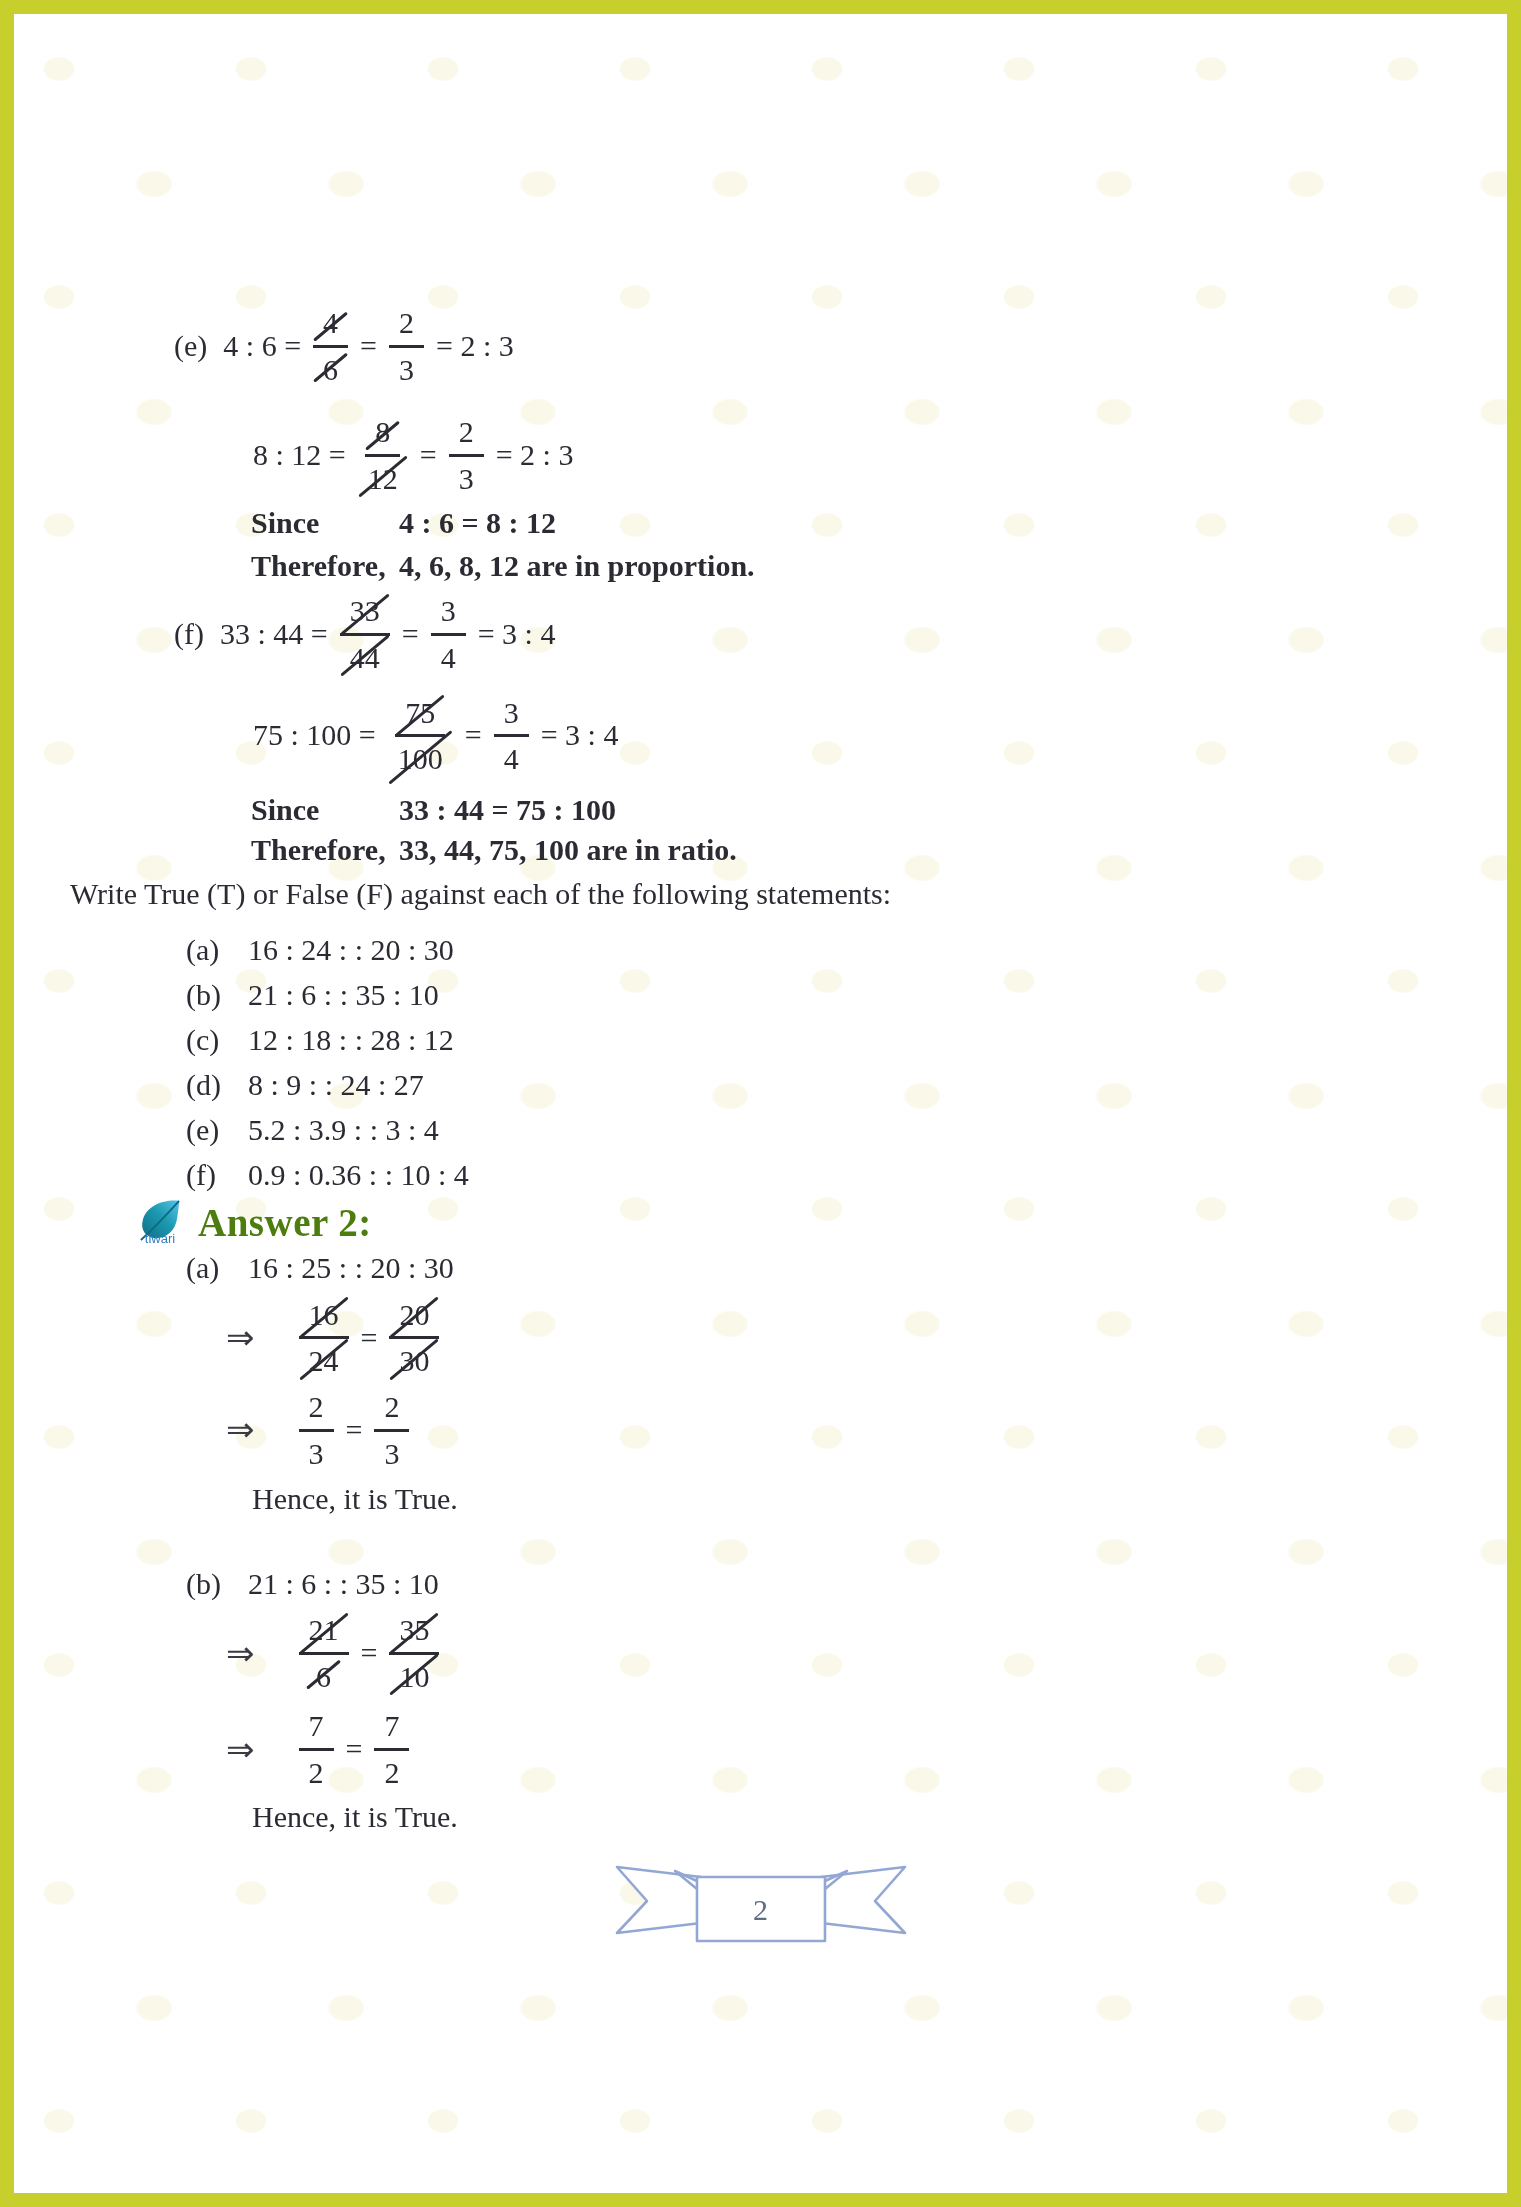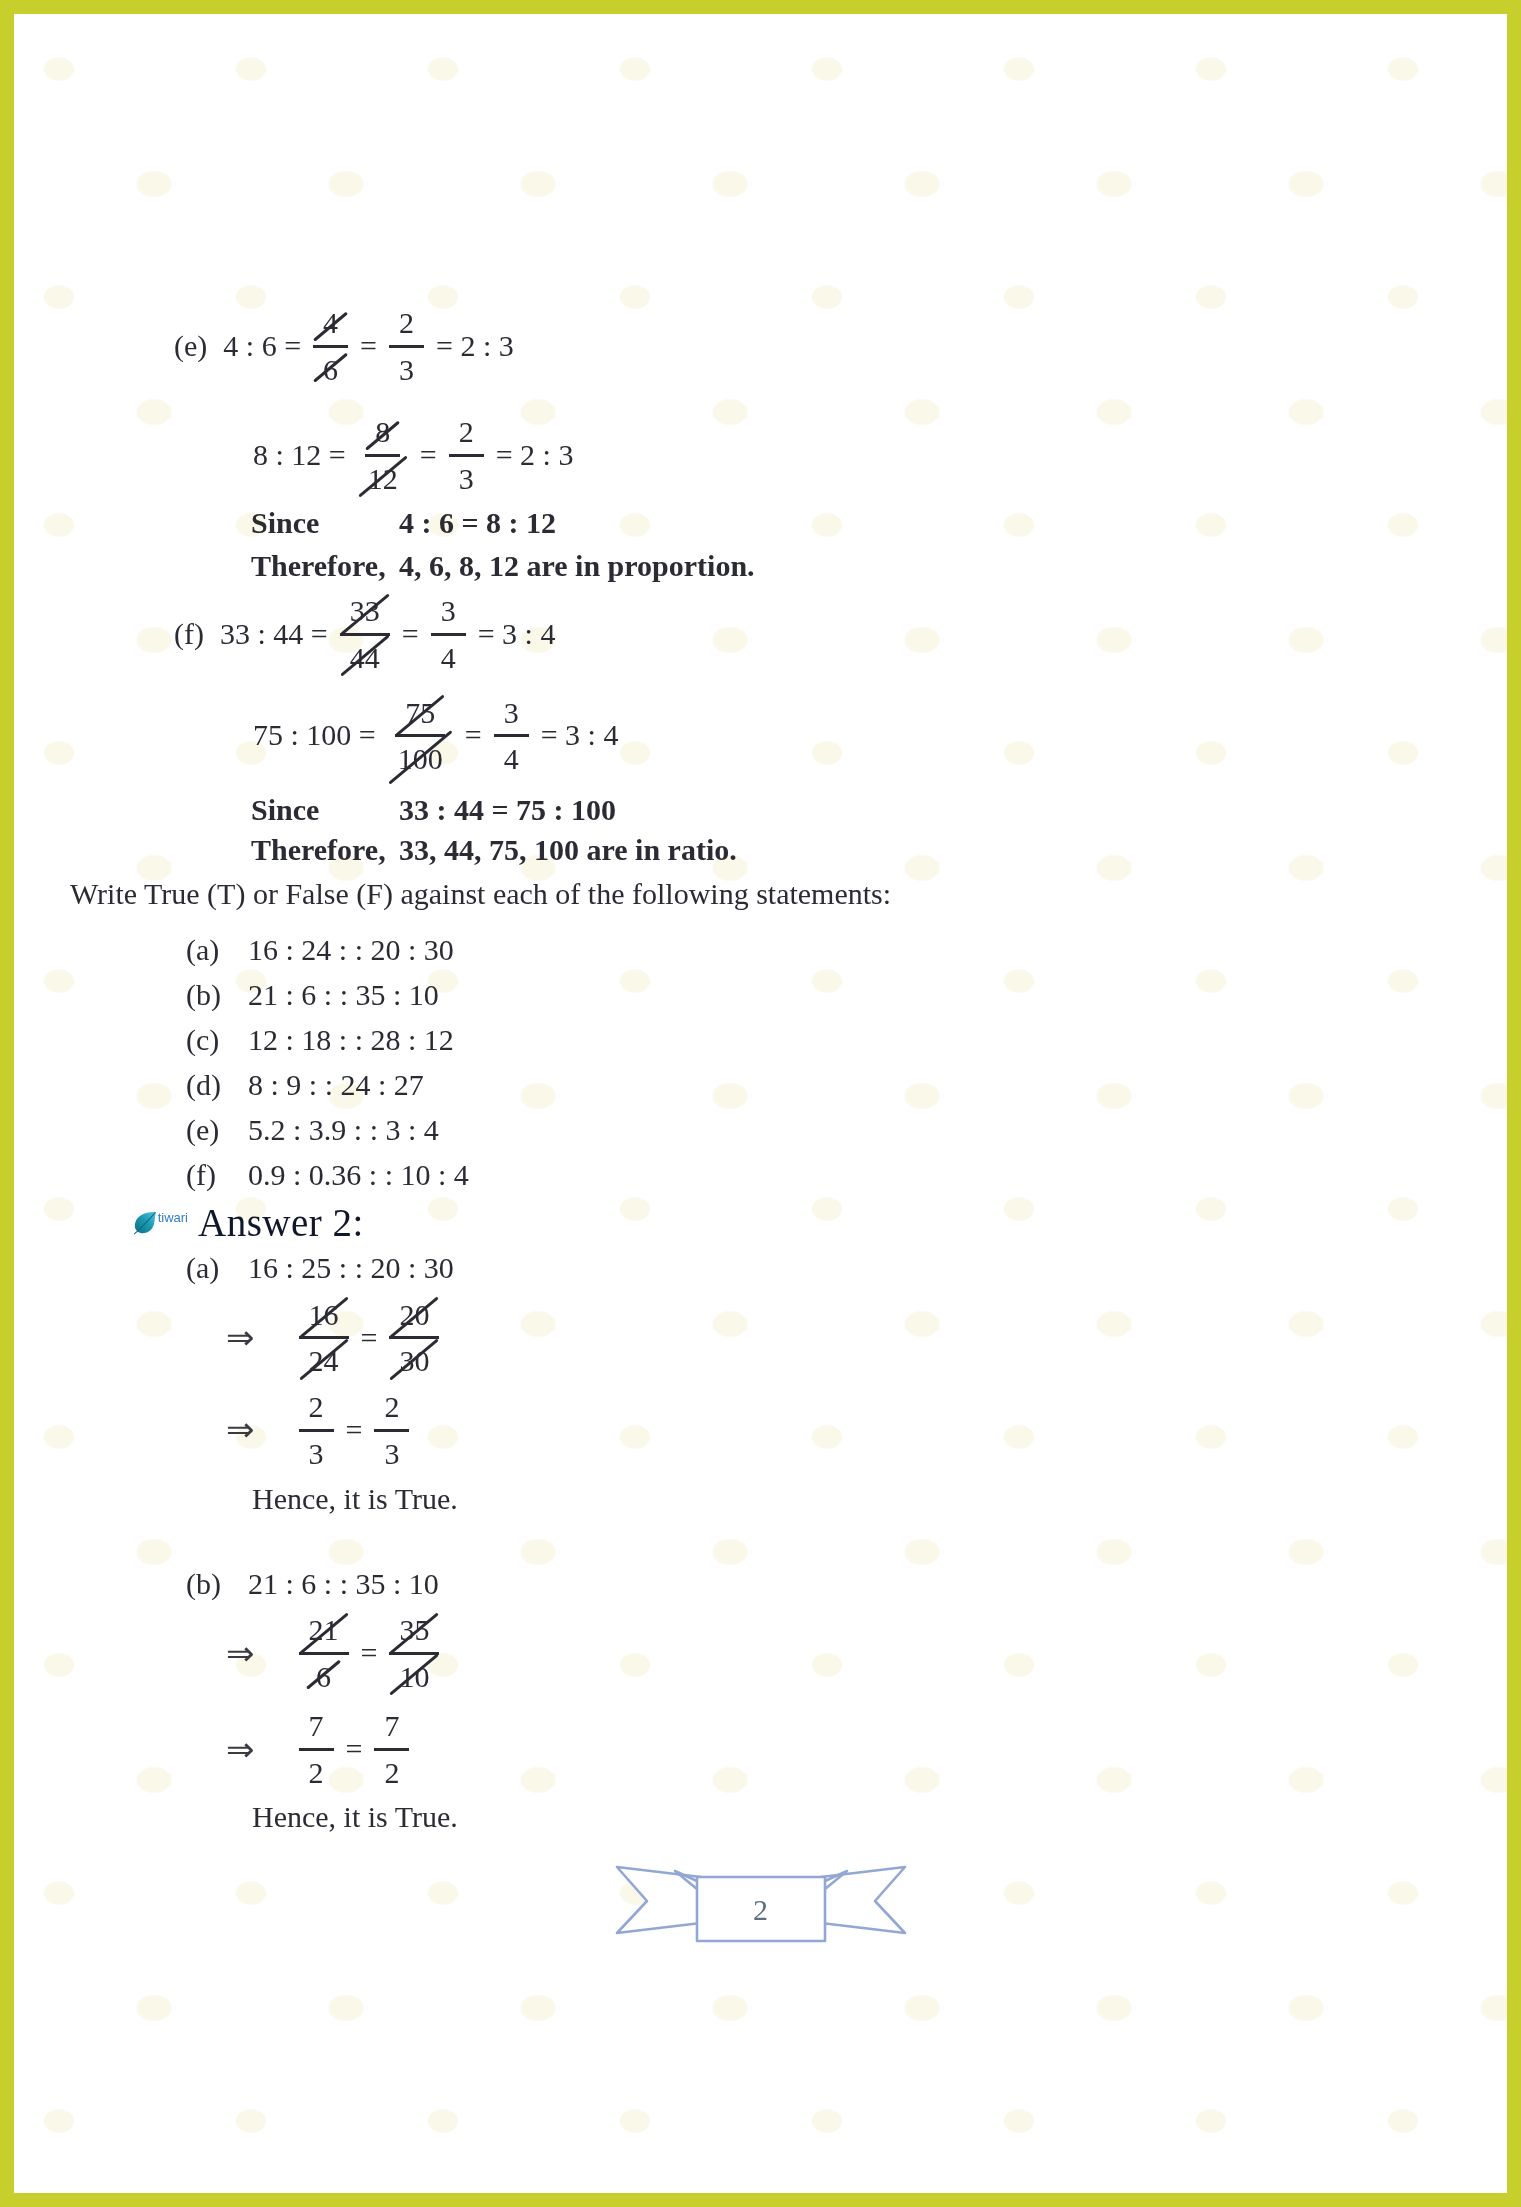--- a/index.html
+++ b/index.html
@@ -47,22 +47,22 @@
     padding-left:116px; font-size:39px; font-weight:bold; color:#e62b4b;
     line-height:48px; letter-spacing:.5px;
   }
   .intro { padding-left:56px; line-height:38px; }
 
   .q-list { padding-left:172px; }
   .q-item { display:flex; line-height:45px; }
   .q-item .q-label { width:62px; flex:none; }
 
   .answer-heading { display:flex; align-items:center; padding-left:118px; height:50px; }
-  .answer-heading .a-title { font-size:39px; font-weight:normal; color:#0f172a; letter-spacing:.5px; }
-  .logo { display:inline-flex; flex-direction:row; align-items:center; width:56px; margin-right:10px; }
+  .answer-heading .a-title { font-size:39px; font-weight:bold; color:#4d7c0f; letter-spacing:.5px; }
+  .logo { display:inline-flex; flex-direction:column; align-items:center; width:56px; margin-right:10px; }
   .logo-text { font-size:13px; color:#2f7fc3; margin-top:-10px; font-family:"Liberation Sans", sans-serif; }
 
   .statement-row { display:flex; padding-left:172px; line-height:40px; }
   .statement-row .q-label { width:62px; flex:none; }
 
   .step-row { display:flex; align-items:center; padding-left:212px; line-height:1.15; }
   .arrow { font-family:"DejaVu Sans", sans-serif; font-size:34px; margin-right:34px; color:#3a3a42; }
   .step-eq { margin:0 2px; }
 
   .hence { padding-left:238px; line-height:38px; }

